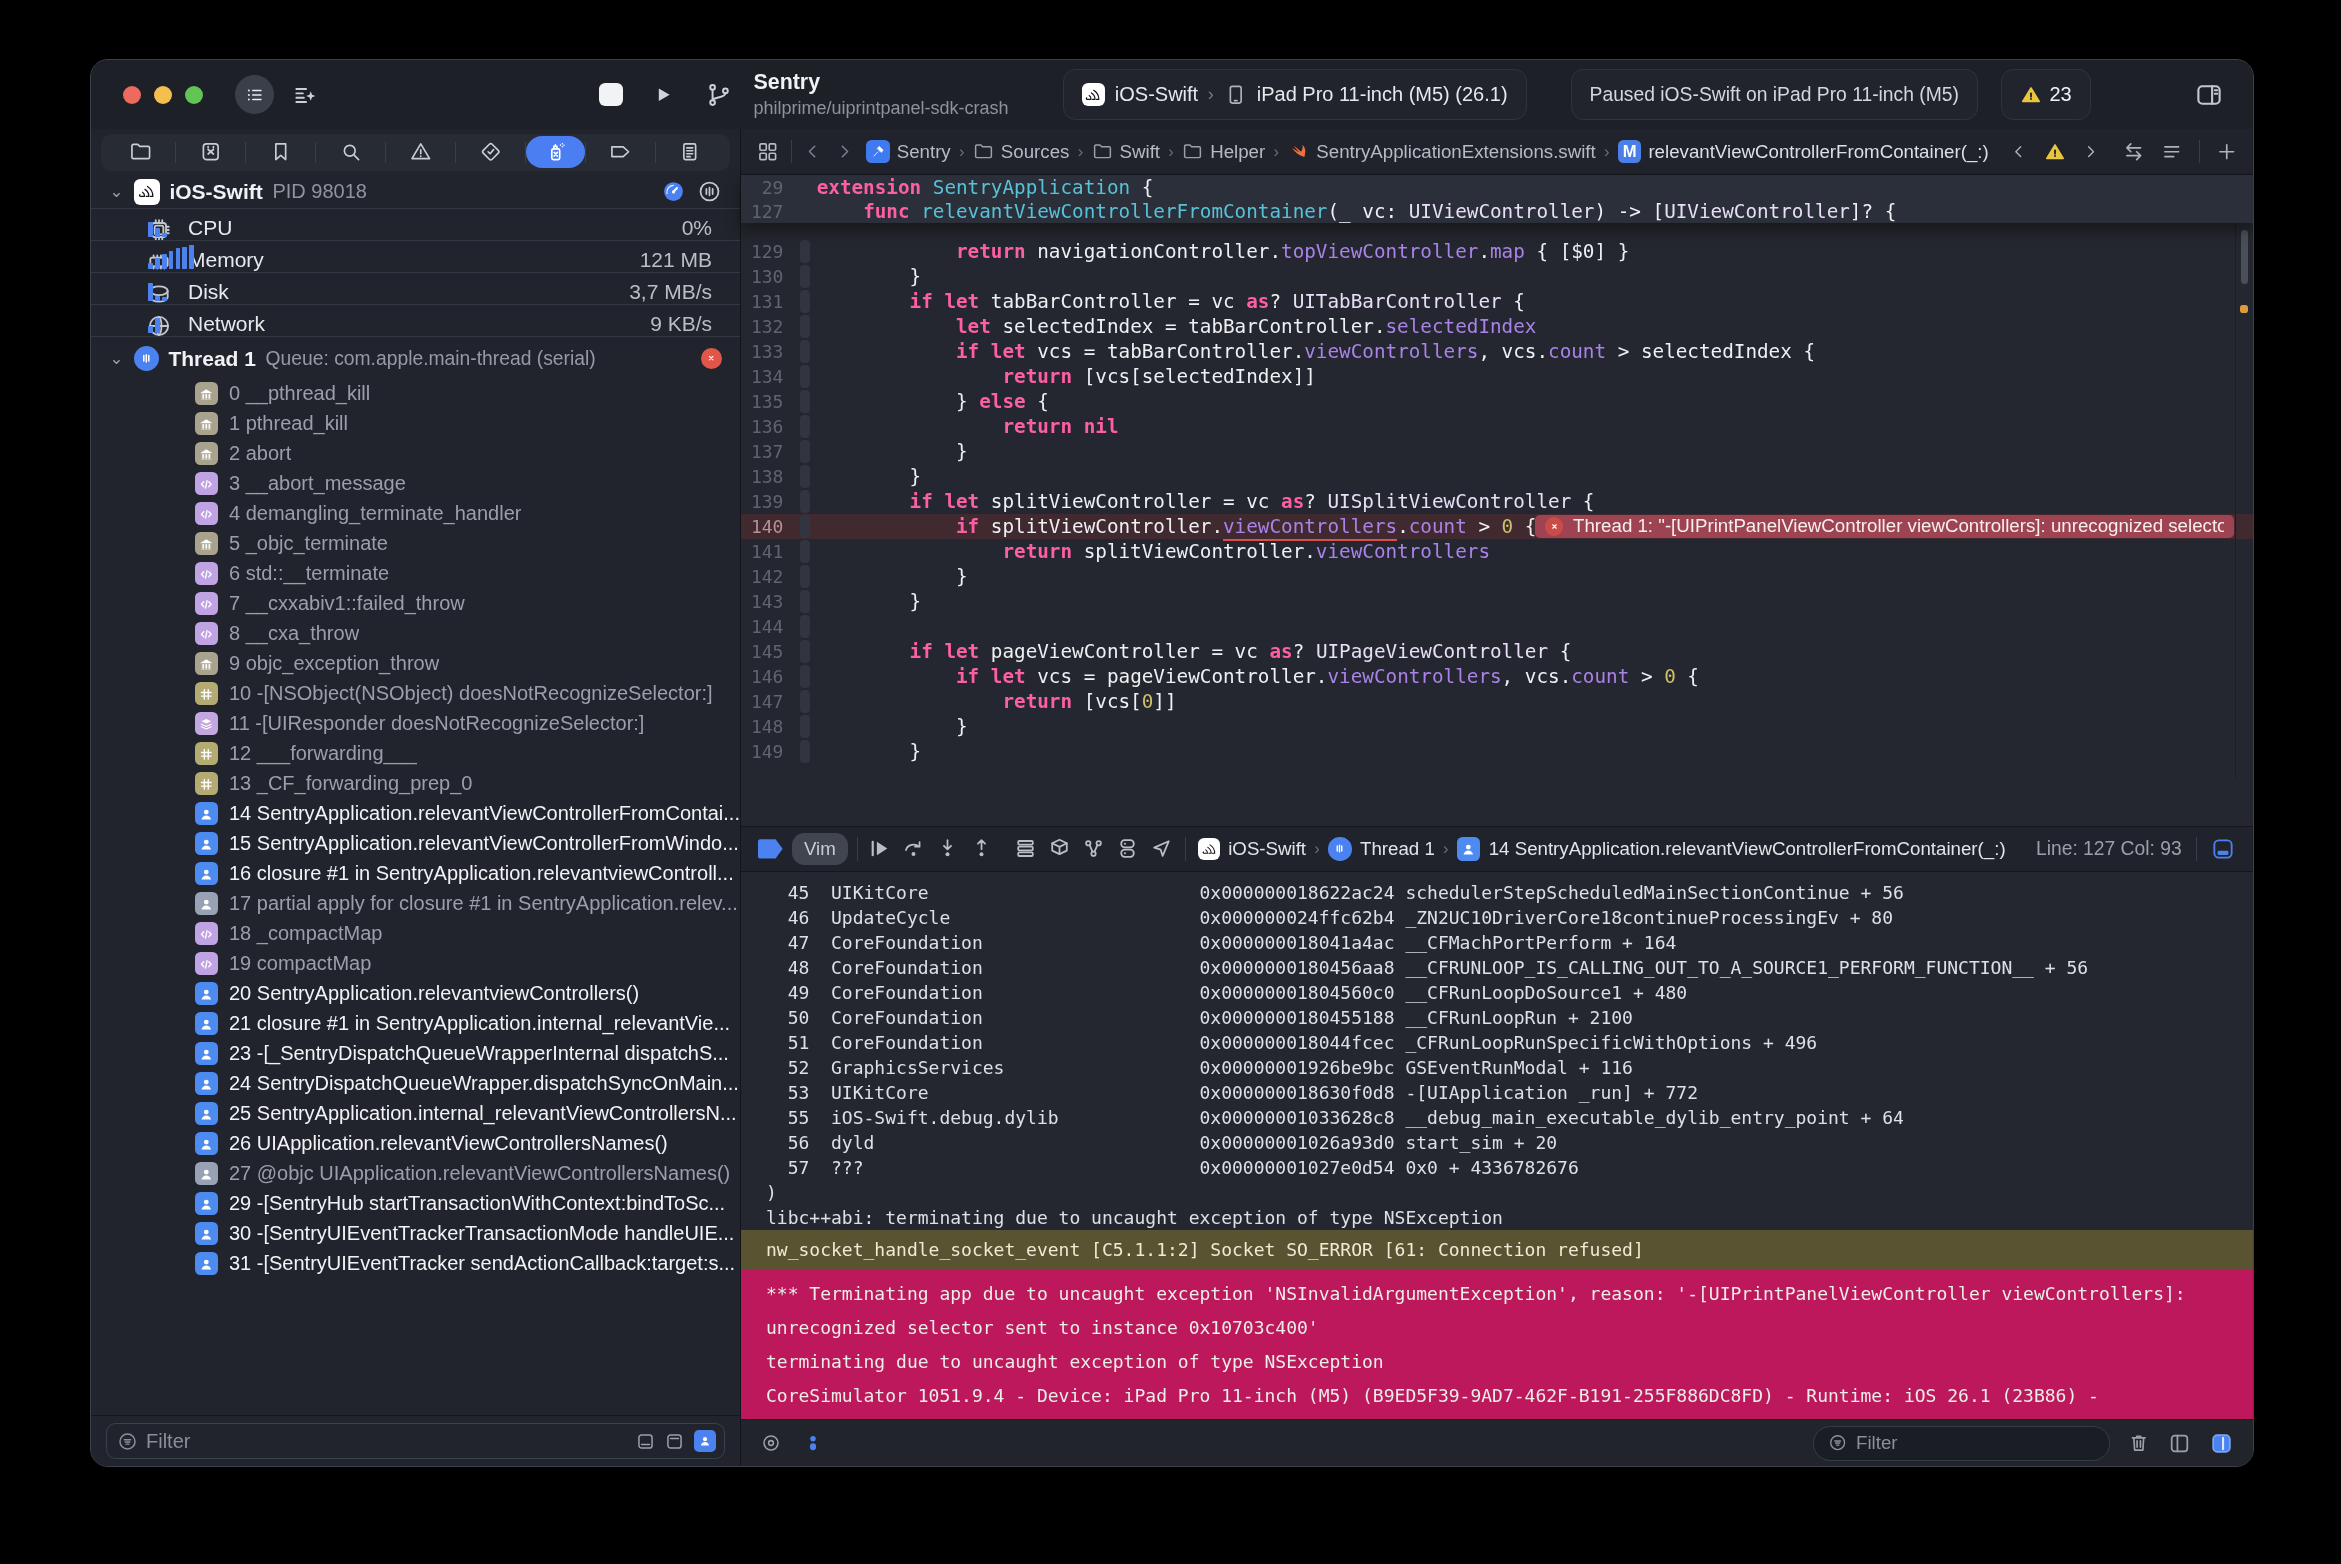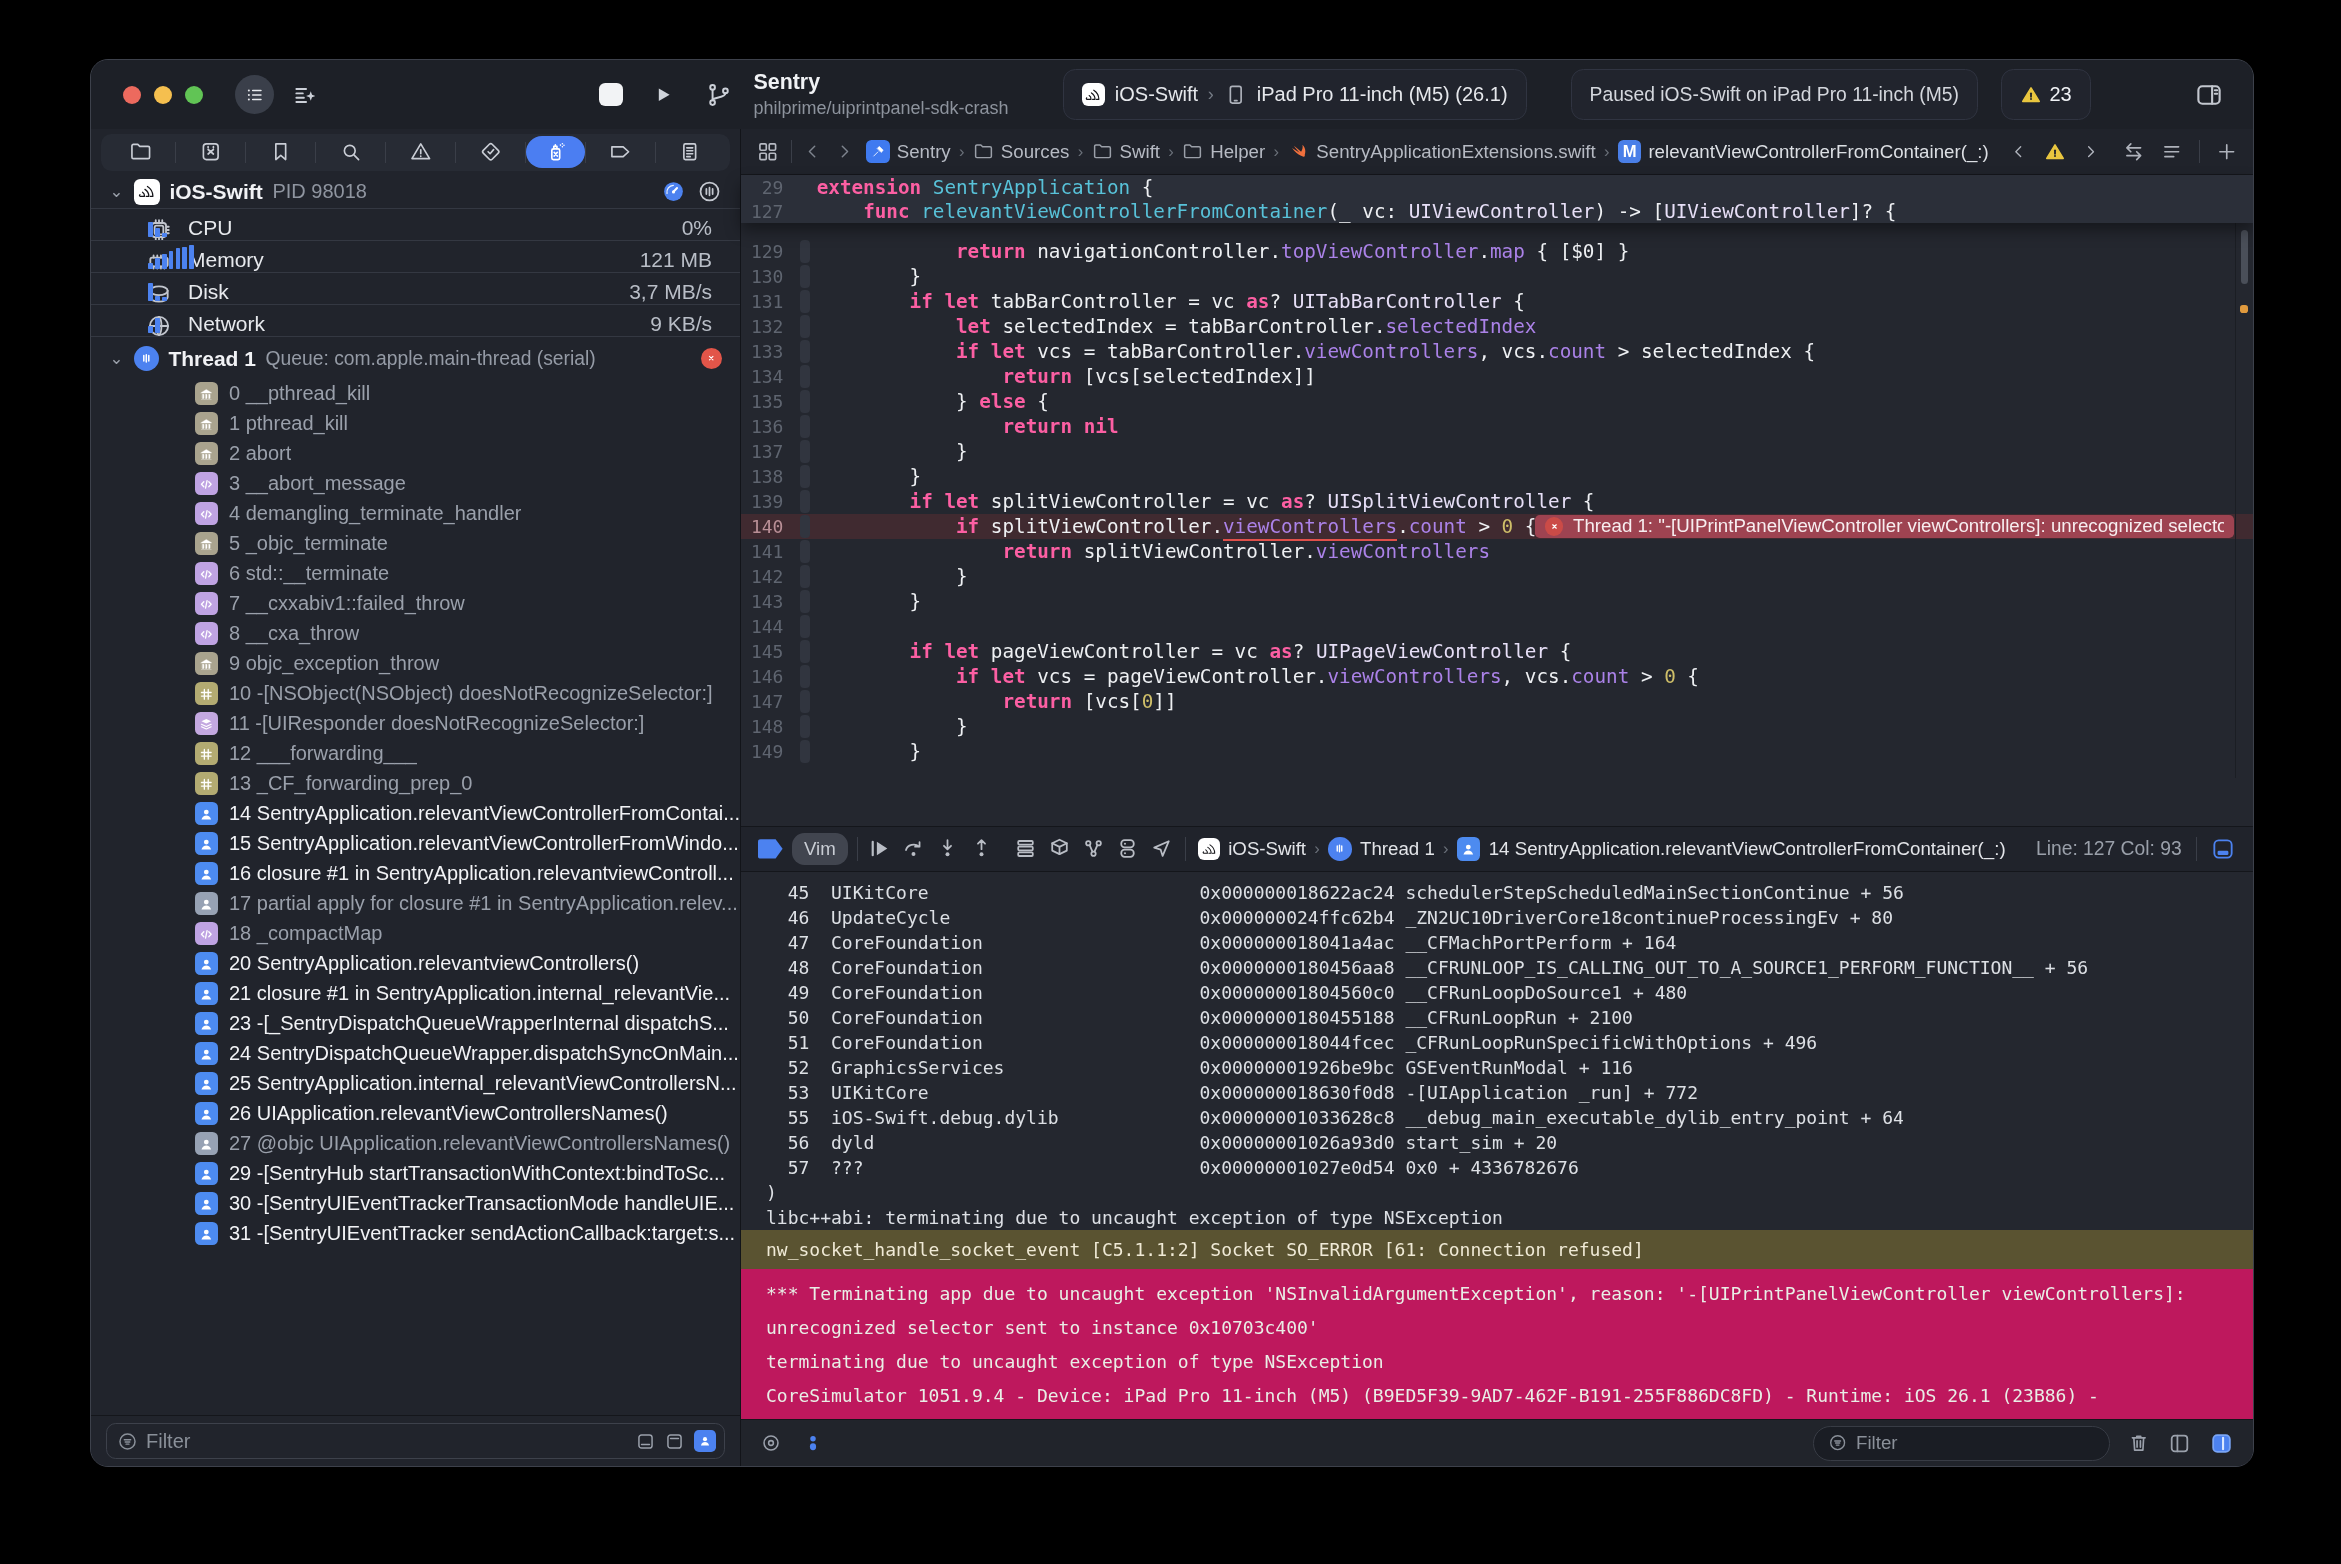--- a/index.html
+++ b/index.html
@@ -607,20 +607,28 @@
             <span class="ft">17 partial apply for closure #1 in SentryApplication.relev...</span>
           </div>
           <div class="frame dim">
             <span class="fic code">
               <svg viewBox="0 0 24 24" fill="none" stroke="currentColor" stroke-width="1.7" stroke-linecap="round" stroke-linejoin="round" width="16.6" height="16.6">
                 <path d="M8.4 8.4L5 12l3.4 3.6M15.6 8.4L19 12l-3.4 3.6M13.1 6.6l-2.2 10.8" stroke="#fff" stroke-width="1.9"></path>
               </svg>
             </span>
             <span class="ft">18 _compactMap</span>
           </div>
+          <div class="frame dim">
+            <span class="fic code">
+              <svg viewBox="0 0 24 24" fill="none" stroke="currentColor" stroke-width="1.7" stroke-linecap="round" stroke-linejoin="round" width="16.6" height="16.6">
+                <path d="M8.4 8.4L5 12l3.4 3.6M15.6 8.4L19 12l-3.4 3.6M13.1 6.6l-2.2 10.8" stroke="#fff" stroke-width="1.9"></path>
+              </svg>
+            </span>
+            <span class="ft">19 compactMap</span>
+          </div>
           <div class="frame">
             <span class="fic user">
               <svg viewBox="0 0 24 24" fill="none" stroke="currentColor" stroke-width="1.7" stroke-linecap="round" stroke-linejoin="round" width="16.6" height="16.6">
                 <circle cx="12" cy="8.8" r="3.5" fill="#fff" stroke="none"></circle>
                 <path d="M5 19.6c1.2-4 3.8-5.7 7-5.7s5.8 1.7 7 5.7z" fill="#fff" stroke="none"></path>
               </svg>
             </span>
             <span class="ft">20 SentryApplication.relevantviewControllers()</span>
           </div>
           <div class="frame">

